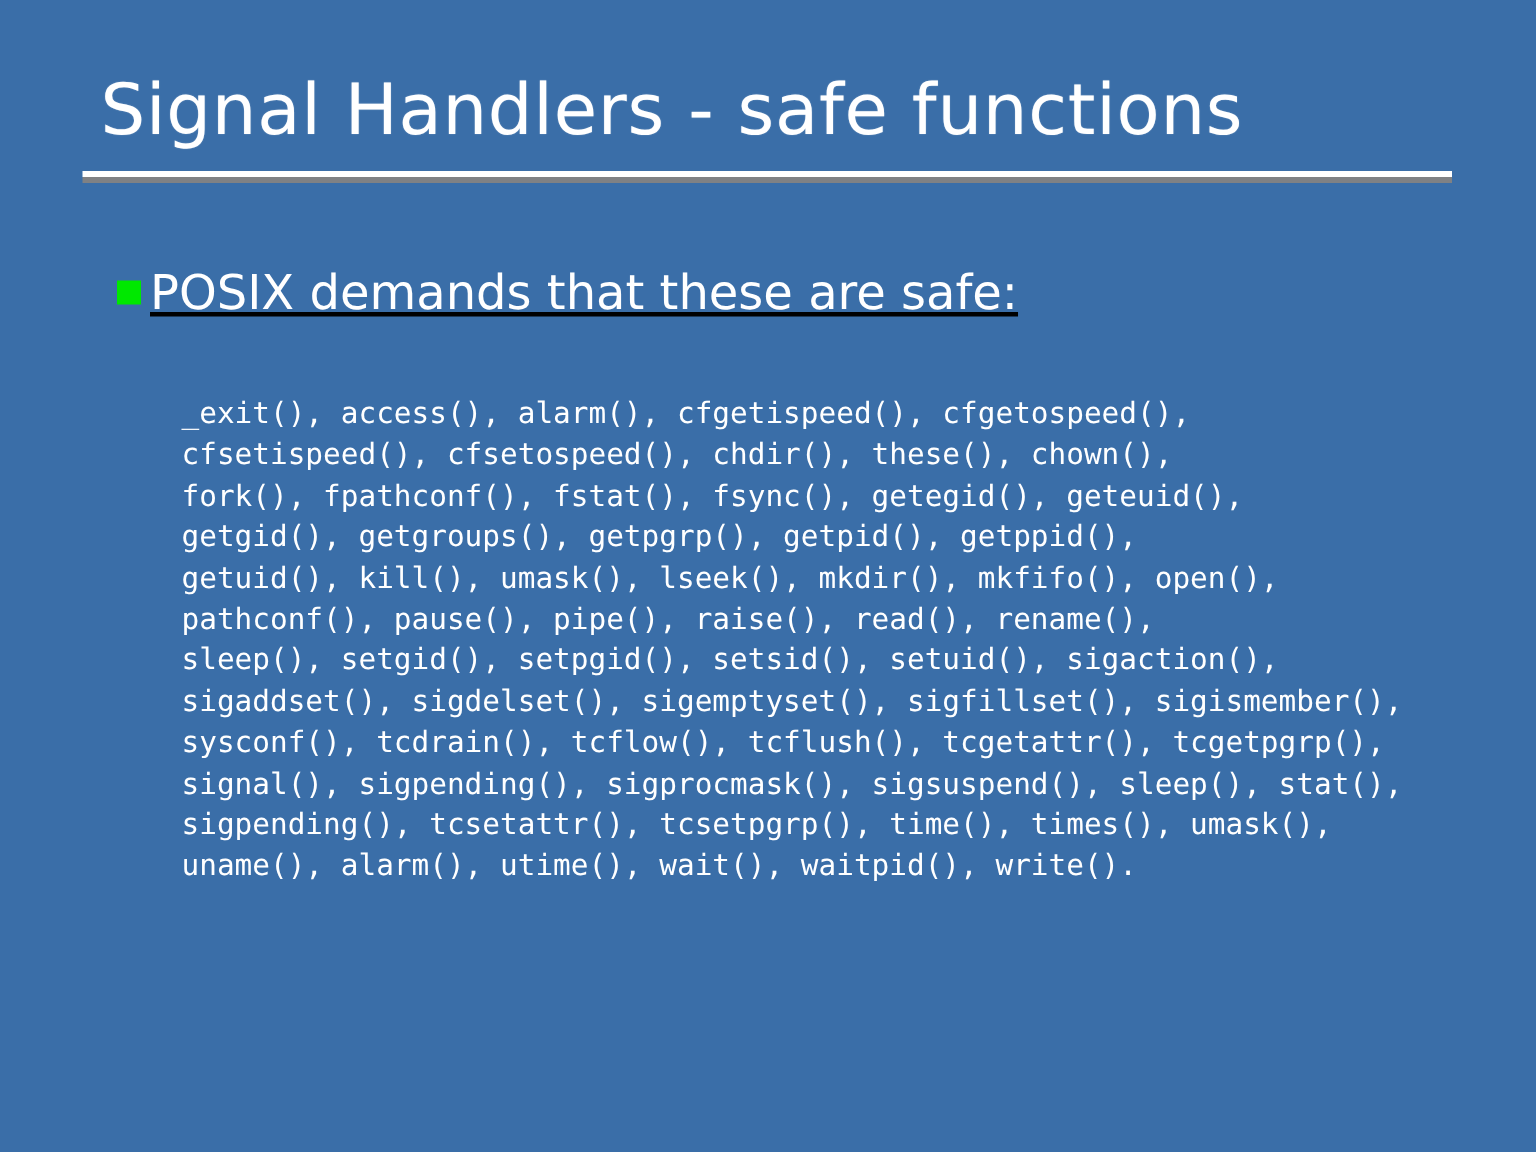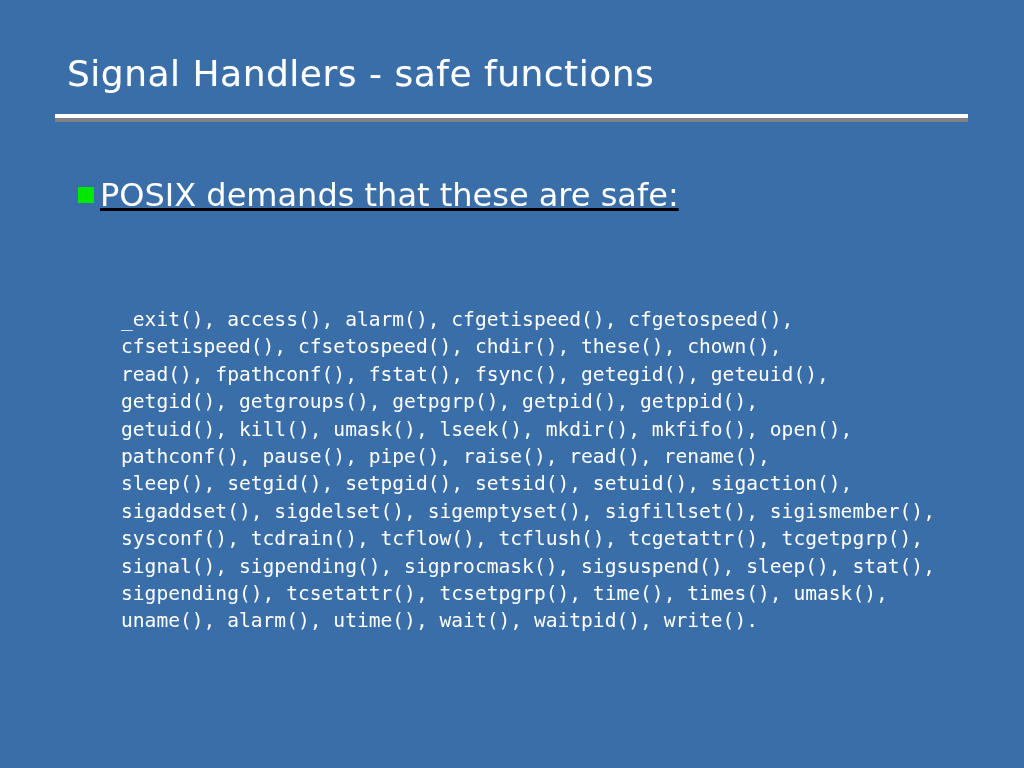--- a/index.html
+++ b/index.html
@@ -25,21 +25,21 @@
 
   
   .title-block {
     position: absolute;
     left: 55px;
     top: 48px;
     width: 915px;
   }
   .slide-title {
     font-family: "DejaVu Sans", sans-serif;
-    font-size: 36px;
+    font-size: 47px;
     line-height: 52px;
     font-weight: 400;
     color: #ffffff;
     letter-spacing: 0.5px;
     white-space: nowrap;
     padding-left: 12px;
     text-shadow: 0 0 1px rgba(255,255,255,0.35);
   }
   .title-rule {
     position: absolute;
@@ -82,21 +82,20 @@
     color: #ffffff;
     white-space: nowrap;
   }
 
   
   .func-block {
     position: absolute;
     left: 121px;
     top: 262px;
     width: 880px;
-    margin-top: 44px;
   }
   .func-line {
     font-family: "DejaVu Sans Mono", monospace;
     font-size: 19.6px;
     line-height: 27.4px;
     color: #ffffff;
     white-space: pre;
     letter-spacing: 0px;
   }
 </style>
@@ -112,21 +111,21 @@
   </div>
 
   <div class="bullet-row">
     <span class="bullet-marker"></span>
     <span class="bullet-text">POSIX demands that these are safe:</span>
   </div>
 
   <div class="func-block">
     <div class="func-line">_exit(), access(), alarm(), cfgetispeed(), cfgetospeed(),</div>
     <div class="func-line">cfsetispeed(), cfsetospeed(), chdir(), these(), chown(),</div>
-    <div class="func-line">read(), fpathconf(), fstat(), fsync(), getegid(), geteuid(),</div>
+    <div class="func-line">fork(), fpathconf(), fstat(), fsync(), getegid(), geteuid(),</div>
     <div class="func-line">getgid(), getgroups(), getpgrp(), getpid(), getppid(),</div>
     <div class="func-line">getuid(), kill(), umask(), lseek(), mkdir(), mkfifo(), open(),</div>
     <div class="func-line">pathconf(), pause(), pipe(), raise(), read(), rename(),</div>
     <div class="func-line">sleep(), setgid(), setpgid(), setsid(), setuid(), sigaction(),</div>
     <div class="func-line">sigaddset(), sigdelset(), sigemptyset(), sigfillset(), sigismember(),</div>
     <div class="func-line">sysconf(), tcdrain(), tcflow(), tcflush(), tcgetattr(), tcgetpgrp(),</div>
     <div class="func-line">signal(), sigpending(), sigprocmask(), sigsuspend(), sleep(), stat(),</div>
     <div class="func-line">sigpending(), tcsetattr(), tcsetpgrp(), time(), times(), umask(),</div>
     <div class="func-line">uname(), alarm(), utime(), wait(), waitpid(), write().</div>
   </div>

